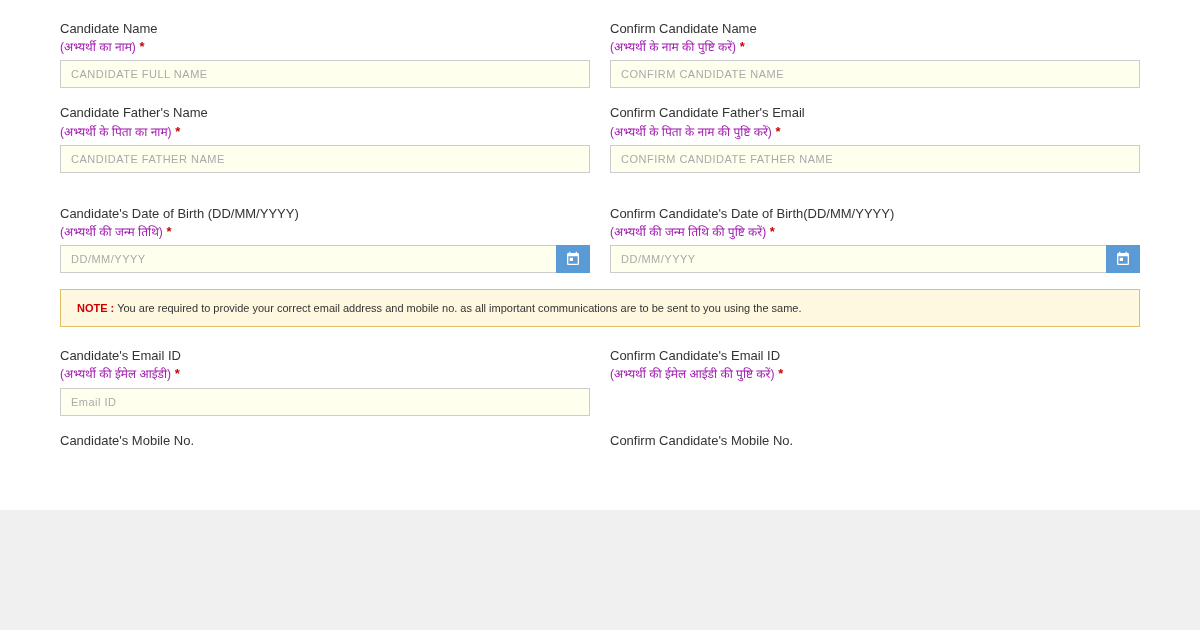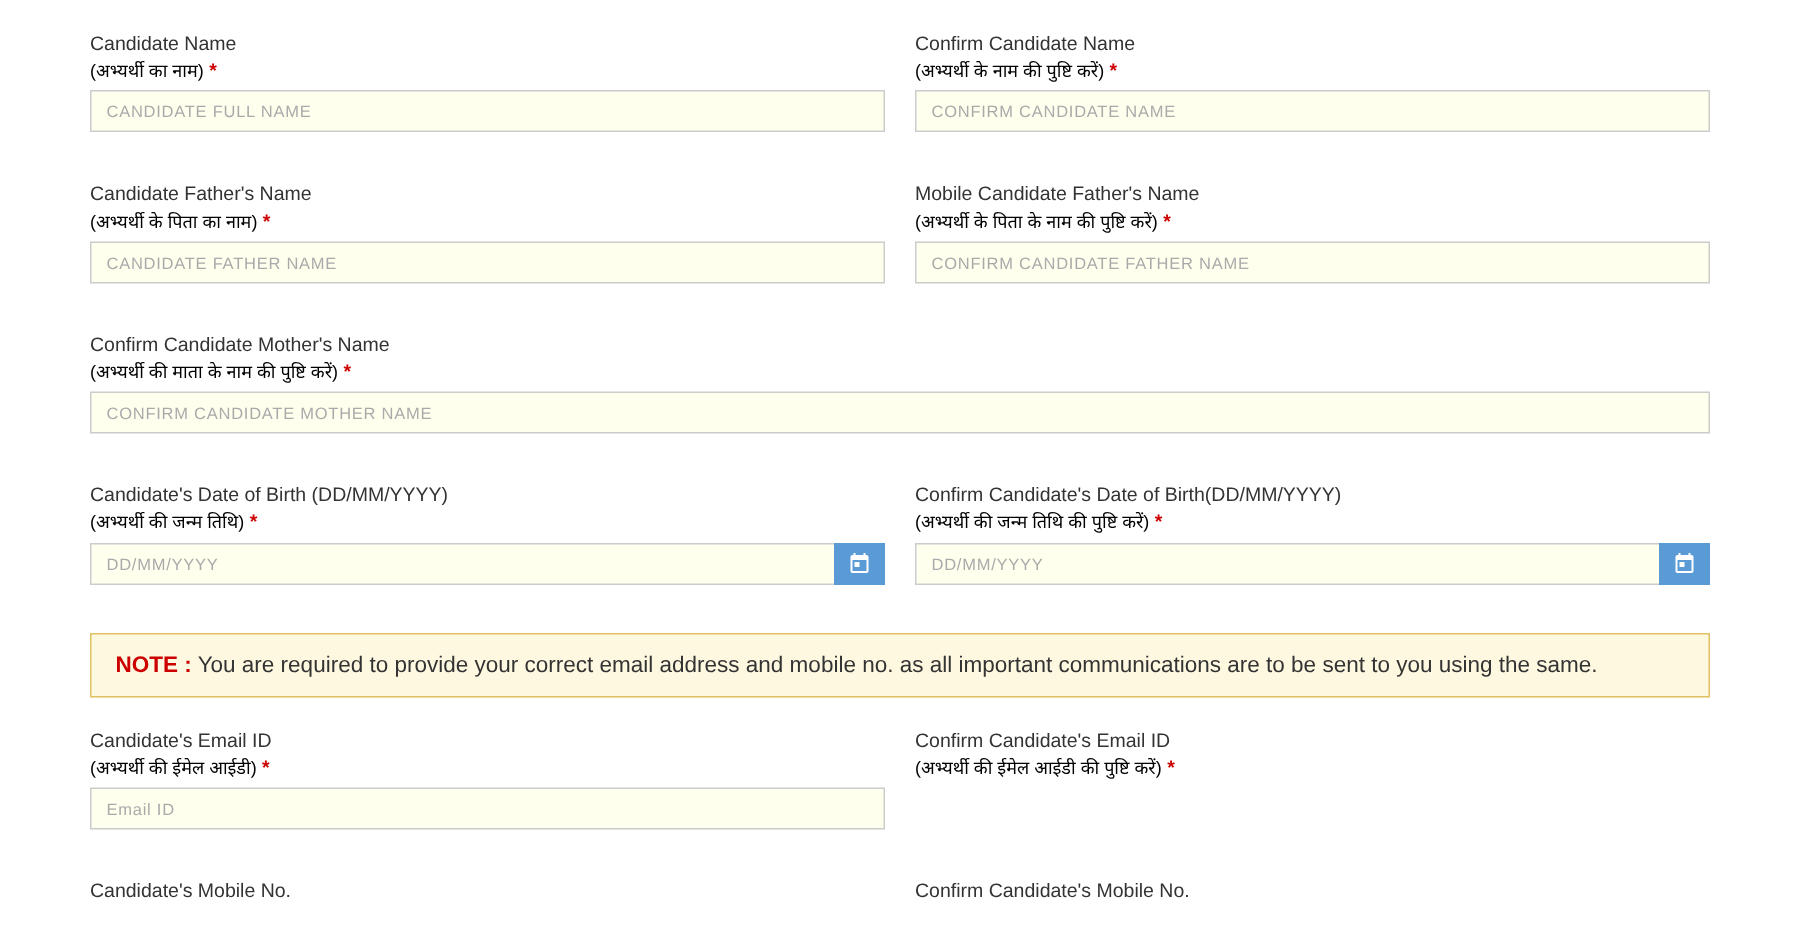--- a/index.html
+++ b/index.html
@@ -17,31 +17,30 @@
     }
     .form-section {
       display: flex;
       gap: 20px;
       margin-bottom: 16px;
     }
     .form-col {
       flex: 1;
     }
     .field-group {
-      margin-bottom: 16px;
     }
     .field-label {
       font-size: 13px;
       color: #333;
       line-height: 1.4;
       margin-bottom: 4px;
     }
     .field-label-sub {
       font-size: 12px;
-      color: #000000;
+      color: #a21caf;
     }
     .required {
       color: #cc0000;
       font-weight: bold;
     }
     .form-input {
       width: 100%;
       padding: 8px 10px;
       border: 1px solid #ccc;
       background: #ffffee;
@@ -79,21 +78,21 @@
     .cal-icon svg {
       width: 16px;
       height: 16px;
       fill: white;
     }
     .note-section {
       background: #fff8e1;
       border: 1px solid #e0c060;
       padding: 12px 16px;
       margin: 8px 0 20px 0;
-      font-size: 15px;
+      font-size: 11px;
       color: #333;
     }
     .note-section .note-label {
       color: #cc0000;
       font-weight: bold;
     }
   </style>
 </head>
 <body>
 
@@ -129,40 +128,30 @@
           <span>Candidate Father's Name</span><br>
           <span class="field-label-sub">(अभ्यर्थी के पिता का नाम)</span>
           <span class="required"> *</span>
         </div>
         <input class="form-input" type="text" placeholder="CANDIDATE FATHER NAME" style="">
       </div>
     </div>
     <div class="form-col">
       <div class="field-group">
         <div class="field-label">
-          <span>Mobile Candidate Father's Name</span><br>
+          <span>Confirm Candidate Father's Email</span><br>
           <span class="field-label-sub">(अभ्यर्थी के पिता के नाम की पुष्टि करें)</span>
           <span class="required"> *</span>
         </div>
         <input class="form-input" type="text" placeholder="CONFIRM CANDIDATE FATHER NAME" style="">
       </div>
     </div>
   </div>
 
   <div class="form-section">
-    <div class="form-col">
-      <div class="field-group">
-        <div class="field-label">
-          <span>Confirm Candidate Mother's Name</span><br>
-          <span class="field-label-sub">(अभ्यर्थी की माता के नाम की पुष्टि करें)</span>
-          <span class="required"> *</span>
-        </div>
-        <input class="form-input" type="text" placeholder="CONFIRM CANDIDATE MOTHER NAME" style="">
-      </div>
-    </div>
   </div>
 
   <div class="form-section">
     <div class="form-col">
       <div class="field-group">
         <div class="field-label">
           <span>Candidate's Date of Birth (DD/MM/YYYY)</span><br>
           <span class="field-label-sub">(अभ्यर्थी की जन्म तिथि)</span>
           <span class="required"> *</span>
         </div>

